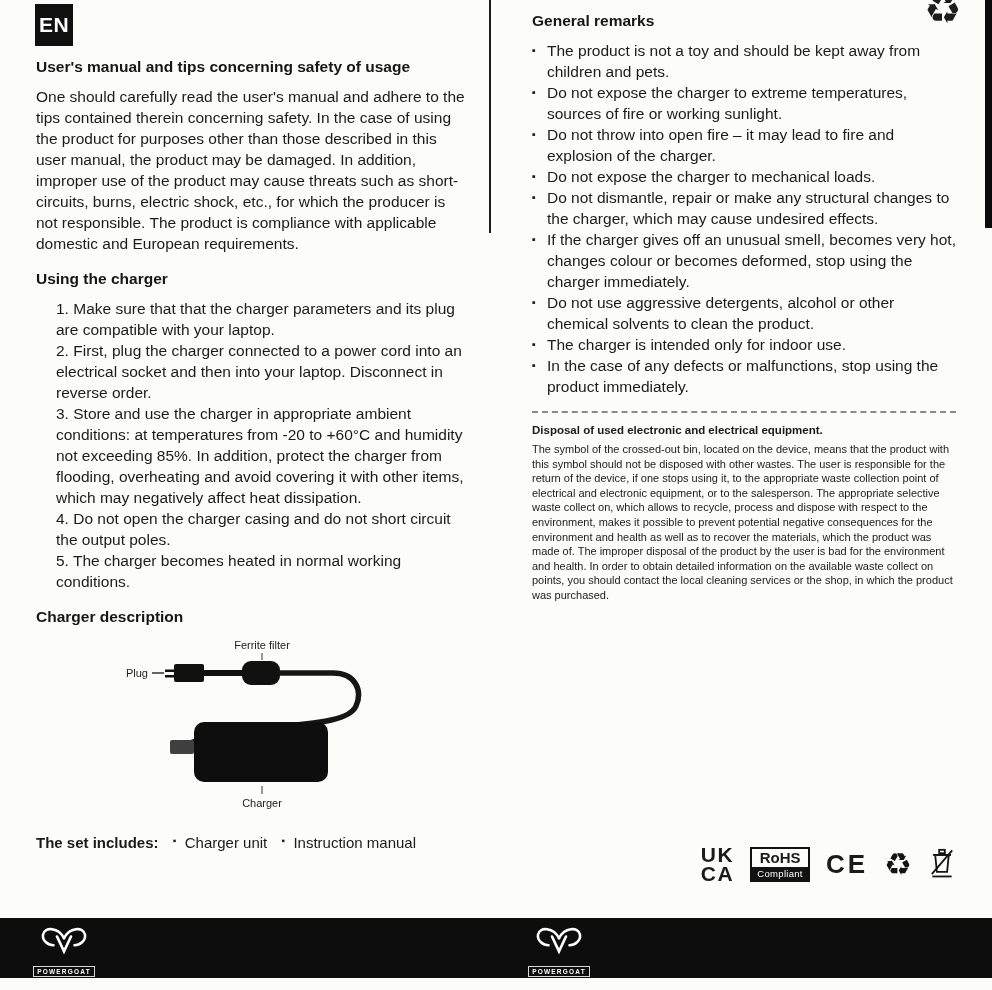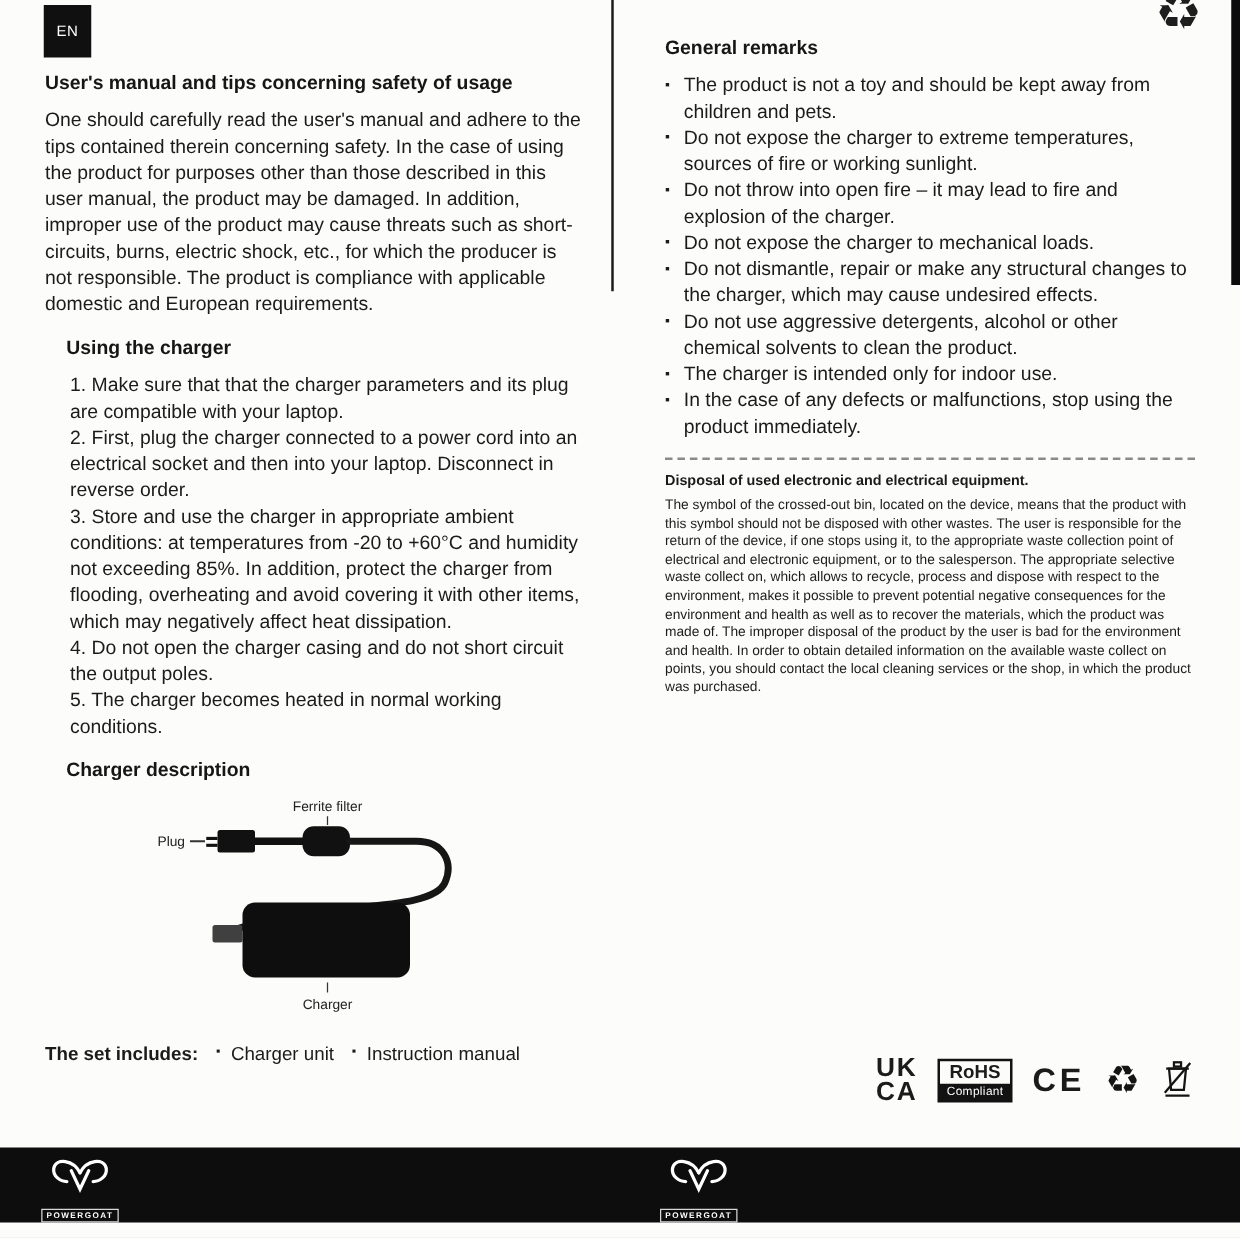--- a/index.html
+++ b/index.html
@@ -7,28 +7,28 @@
   body { font-family:"Liberation Sans","DejaVu Sans",sans-serif; background:#d9d9d9; }
   .page { position:relative; width:992px; height:990px; background:#fcfcfa; color:#1b1b1b; overflow:hidden; }
 
   
   .fold-line   { position:absolute; left:489px; top:0; width:2px; height:233px; background:#1c1c1c; }
   .edge-strip  { position:absolute; right:0; top:0; width:7px; height:228px; background:#0c0c0c; }
   .corner-recycle { position:absolute; left:924px; top:-16px; font-size:42px; color:#1e1e1e;
                     font-family:"DejaVu Sans",sans-serif; }
 
   .lang-badge { position:absolute; left:35px; top:4px; width:38px; height:42px; background:#101010;
-                color:#fff; font-weight:400; font-size:12px; display:flex; align-items:center;
+                color:#fff; font-weight:700; font-size:21px; display:flex; align-items:center;
                 justify-content:center; letter-spacing:.5px; }
 
   .col-left  { position:absolute; left:36px;  top:58px; width:432px; }
-  .col-right { position:absolute; left:532px; top:30px; width:424px; }
+  .col-right { position:absolute; left:532px; top:12px; width:424px; }
 
   h2.section { font-size:15.5px; font-weight:700; margin:0 0 10px; color:#161616; }
-  h2.section.gap { margin-top:16px;margin-left:17px; }
+  h2.section.gap { margin-top:16px; }
   .body-text { font-size:15.5px; line-height:21px; }
   .steps p { font-size:15.5px; line-height:21px;margin-left:20px; }
 
   .remarks { list-style:none; }
   .remarks li { position:relative; padding-left:15px; font-size:15.5px; line-height:21px; }
   .remarks li::before { content:"▪"; position:absolute; left:0; top:0; font-size:11px; line-height:21px; }
 
   .dashed-divider { border-top:2px dashed #8a8a8a; margin:14px 0 11px; }
 
   .disposal-heading { font-size:11.5px; font-weight:700; margin-bottom:6px; }
@@ -111,20 +111,21 @@
   </div>
 
   <div class="col-right">
     <h2 class="section">General remarks</h2>
     <ul class="remarks">
       <li>The product is not a toy and should be kept away from children and pets.</li>
       <li>Do not expose the charger to extreme temperatures, sources of fire or working sunlight.</li>
       <li>Do not throw into open fire – it may lead to fire and explosion of the charger.</li>
       <li>Do not expose the charger to mechanical loads.</li>
       <li>Do not dismantle, repair or make any structural changes to the charger, which may cause undesired effects.</li>
+      <li>If the charger gives off an unusual smell, becomes very hot, changes colour or becomes deformed, stop using the charger immediately.</li>
       <li>Do not use aggressive detergents, alcohol or other chemical solvents to clean the product.</li>
       <li>The charger is intended only for indoor use.</li>
       <li>In the case of any defects or malfunctions, stop using the product immediately.</li>
     </ul>
 
     <div class="dashed-divider"></div>
 
     <h3 class="disposal-heading">Disposal of used electronic and electrical equipment.</h3>
     <p class="small-text">The symbol of the crossed-out bin, located on the device, means that the product with this symbol should not be disposed with other wastes. The user is responsible for the return of the device, if one stops using it, to the appropriate waste collection point of electrical and electronic equipment, or to the salesperson. The appropriate selective waste collect on, which allows to recycle, process and dispose with respect to the environment, makes it possible to prevent potential negative consequences for the environment and health as well as to recover the materials, which the product was made of. The improper disposal of the product by the user is bad for the environment and health. In order to obtain detailed information on the available waste collect on points, you should contact the local cleaning services or the shop, in which the product was purchased.</p>
   </div>

